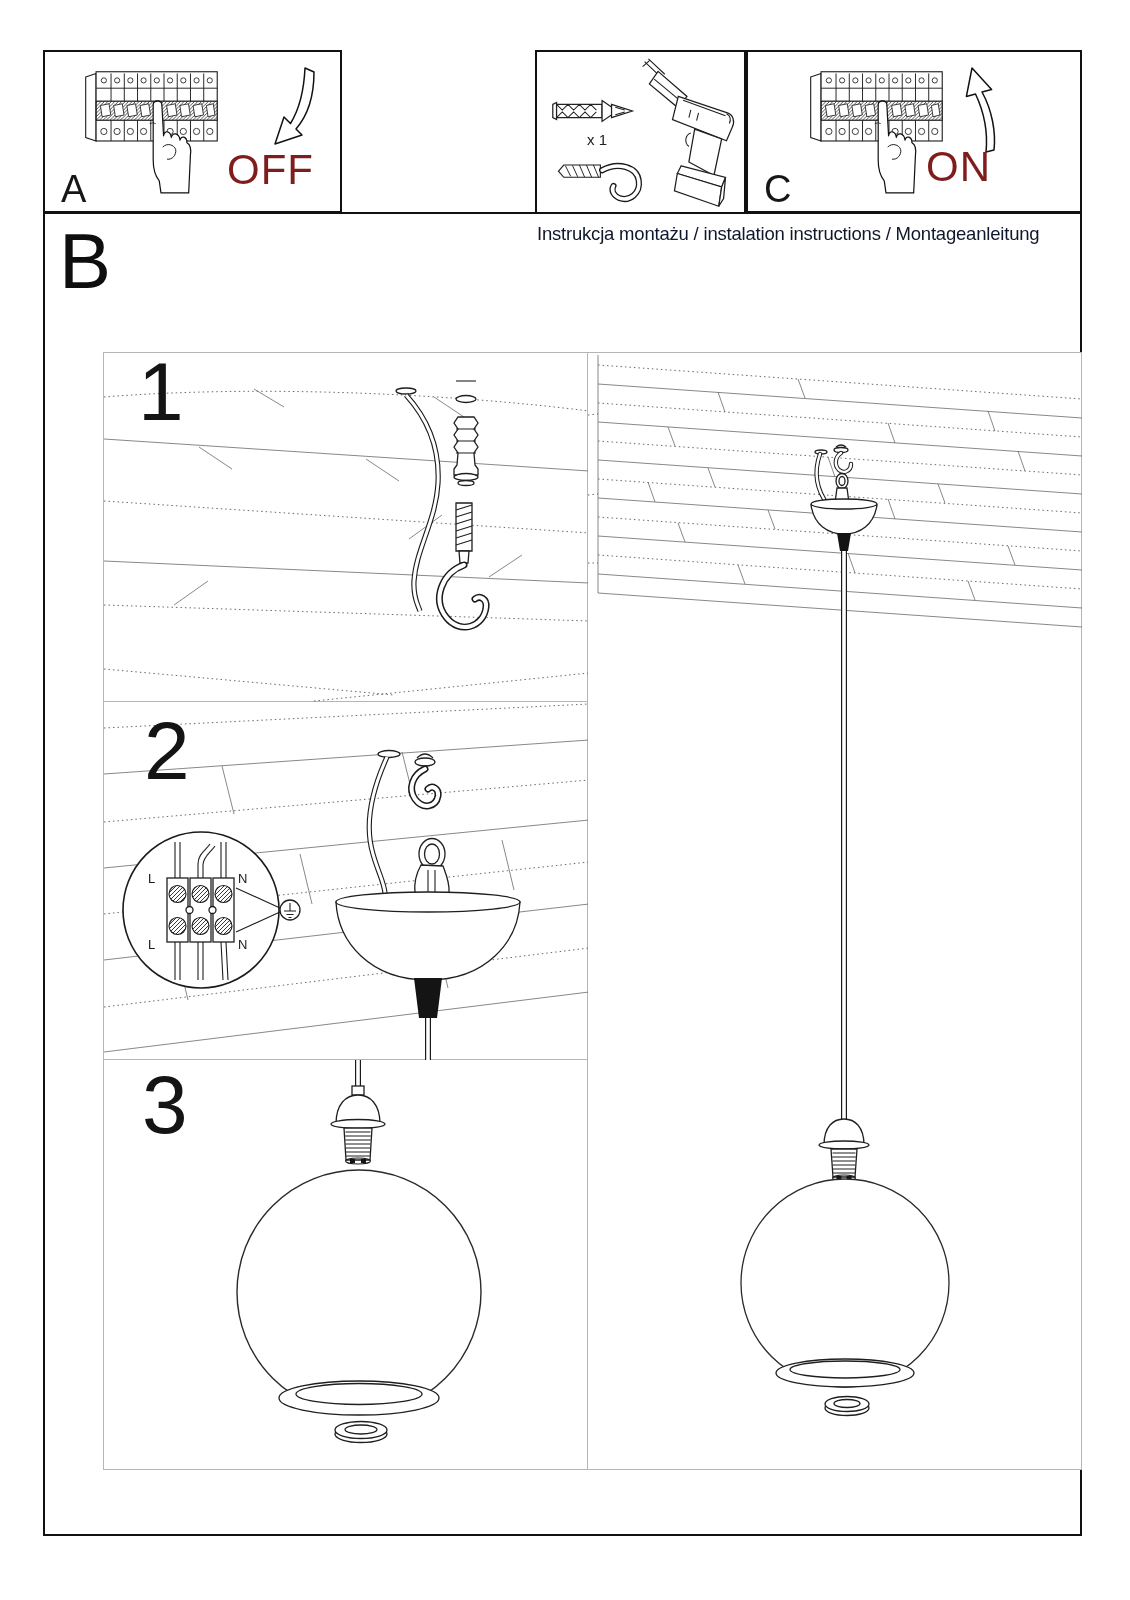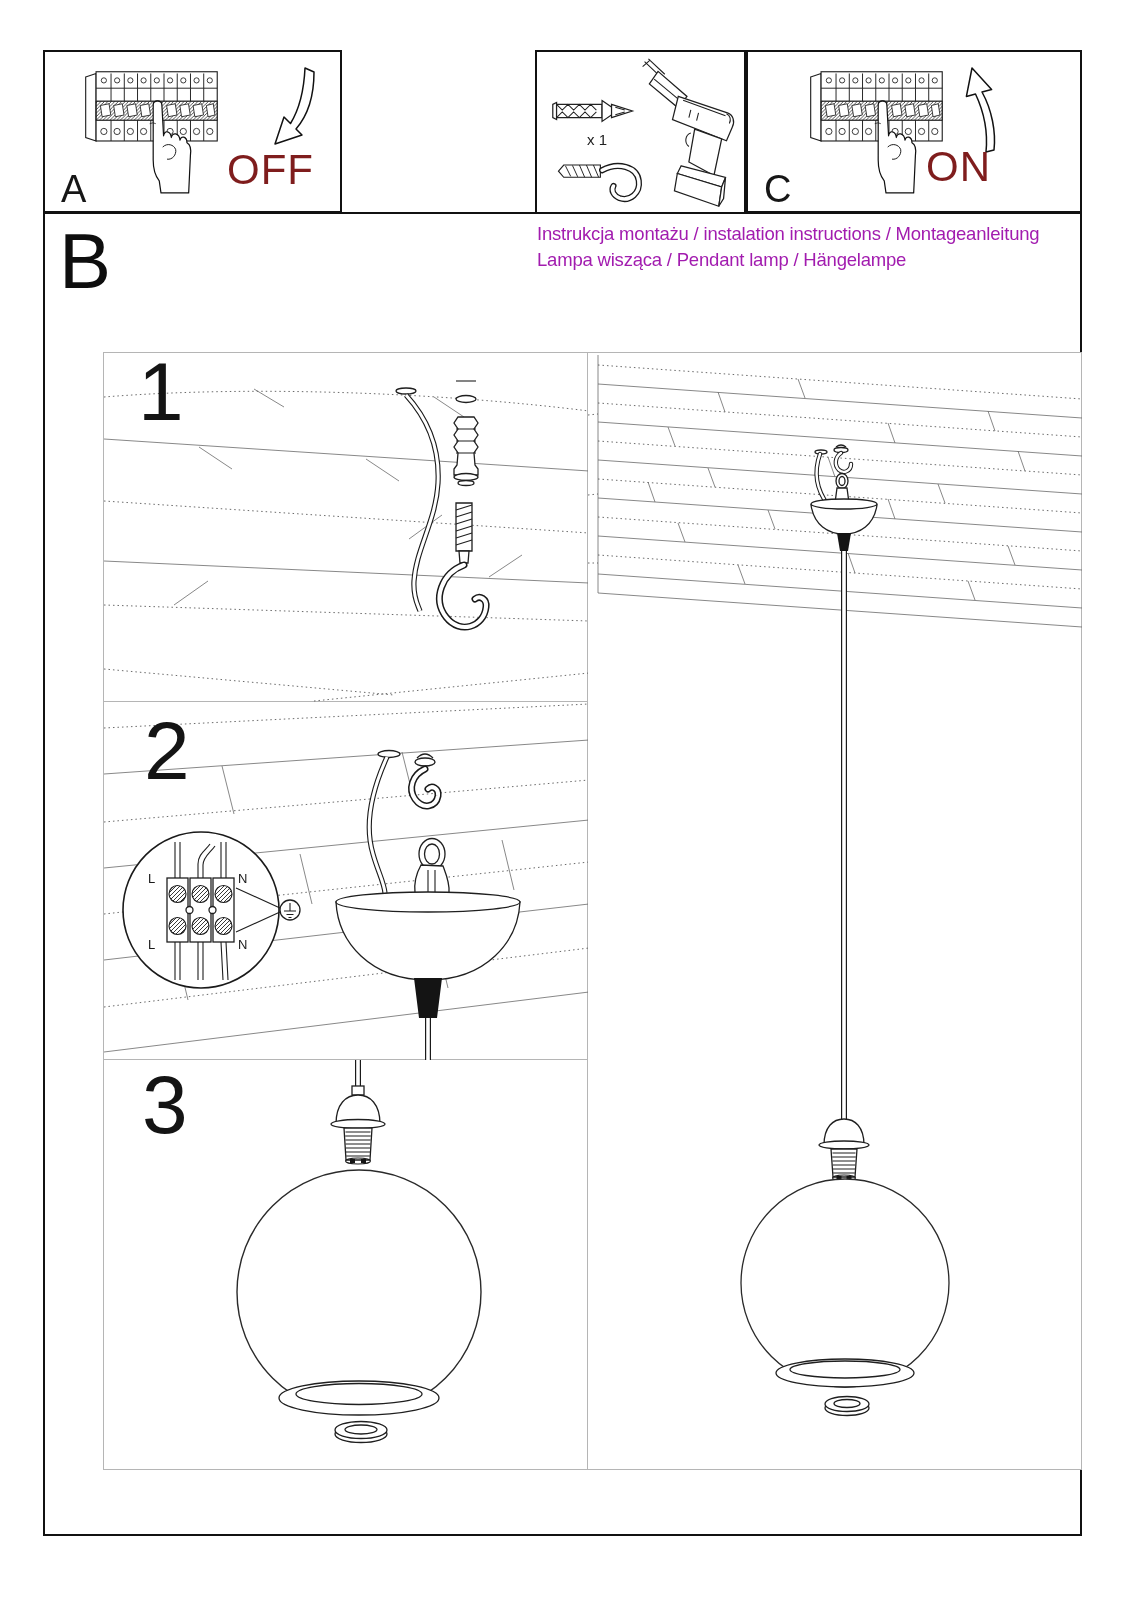--- a/index.html
+++ b/index.html
@@ -6,21 +6,21 @@
   #sheet{position:relative;width:1130px;height:1600px;background:#ffffff;
          font-family:"Liberation Sans","DejaVu Sans",sans-serif;color:#1a1a1a;overflow:hidden;}
   .abs{position:absolute;}
   .frame{border:2px solid #111;background:#fff;box-sizing:border-box;}
   .subpanel{box-sizing:border-box;background:#fff;}
   .corner-label{font-size:38px;color:#161616;line-height:1;}
   .action-label{font-size:42px;color:#7f1d1d;line-height:1;letter-spacing:1px;}
   .qty-label{font-size:15px;color:#222;}
   .section-letter{font-size:78px;color:#0e0e0e;line-height:1;}
   .step-number{font-size:82px;color:#141414;line-height:1;}
-  .instr{font-size:18.5px;line-height:26px;color:#a21caf;letter-spacing:-0.2px;white-space:nowrap;}
+  .instr{font-size:18.5px;line-height:26px;color:#0f172a;letter-spacing:-0.2px;white-space:nowrap;}
   svg{display:block;overflow:visible;}
   .blk{fill:#fff;stroke:#1f1f1f;stroke-width:1.3;}
   .thin{fill:none;stroke:#1f1f1f;stroke-width:1.1;}
   .cs{fill:none;stroke:#6a6a6a;stroke-width:0.8;}
   .cl{fill:none;stroke:#5a5a5a;stroke-width:0.9;stroke-dasharray:1.5 3;}
   .cord-o{fill:none;stroke:#1a1a1a;stroke-width:6;}
   .cord-i{fill:none;stroke:#ffffff;stroke-width:3.6;}
   .wire-o{fill:none;stroke:#1a1a1a;stroke-width:5.2;}
   .wire-i{fill:none;stroke:#ffffff;stroke-width:3;}
   .tube-o{fill:none;stroke:#1a1a1a;stroke-width:7;stroke-linecap:round;}
@@ -175,21 +175,20 @@
     <div class="abs action-label" style="left:178px;top:94px;text-align:right;">ON</div>
     <div class="abs corner-label" style="left:16px;top:118px;">C</div>
   </div>
 
   <div class="abs frame" style="left:43px;top:212px;width:1039px;height:1324px;">
 
     <div class="abs section-letter" style="left:14px;top:8px;">B</div>
 
     <div class="abs" style="left:492px;top:7px;">
       <div class="instr">Instrukcja montażu / instalation instructions / Montageanleitung</div>
-      <div class="instr">Lampa wisząca / Pendant lamp / Hängelampe</div>
     </div>
 
     <div class="abs subpanel" style="left:58px;top:138px;width:485px;height:350px;border:1px solid #b5b5b5;">
       <svg width="485" height="350" viewBox="0 0 485 350">
         <g>
           <path class="cl" d="M0,44 C150,32 340,40 485,58"></path>
           <path class="cs" d="M0,86 L485,118"></path>
           <path class="cl" d="M0,148 L485,180"></path>
           <path class="cs" d="M0,208 L485,230"></path>
           <path class="cl" d="M0,252 L485,268"></path>

